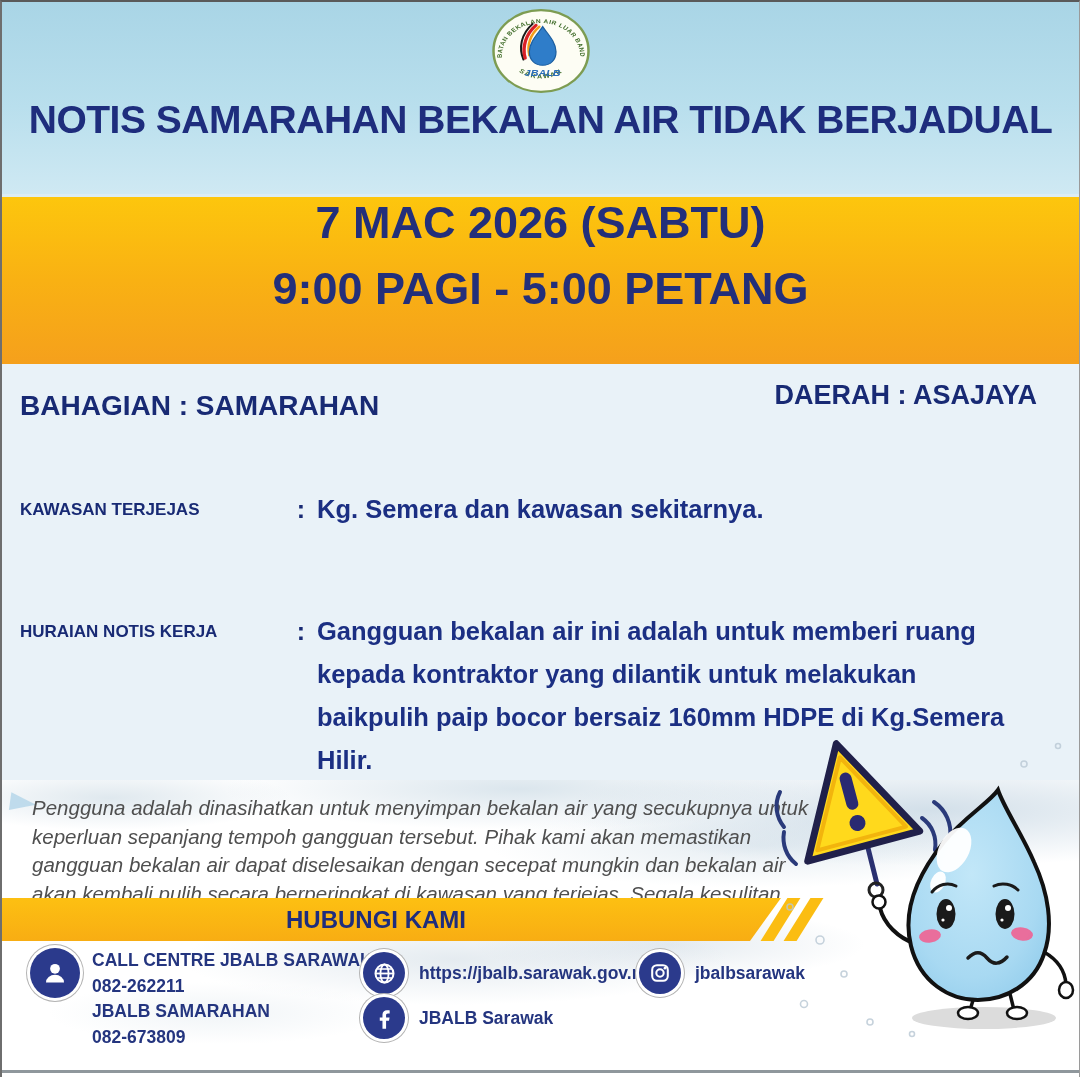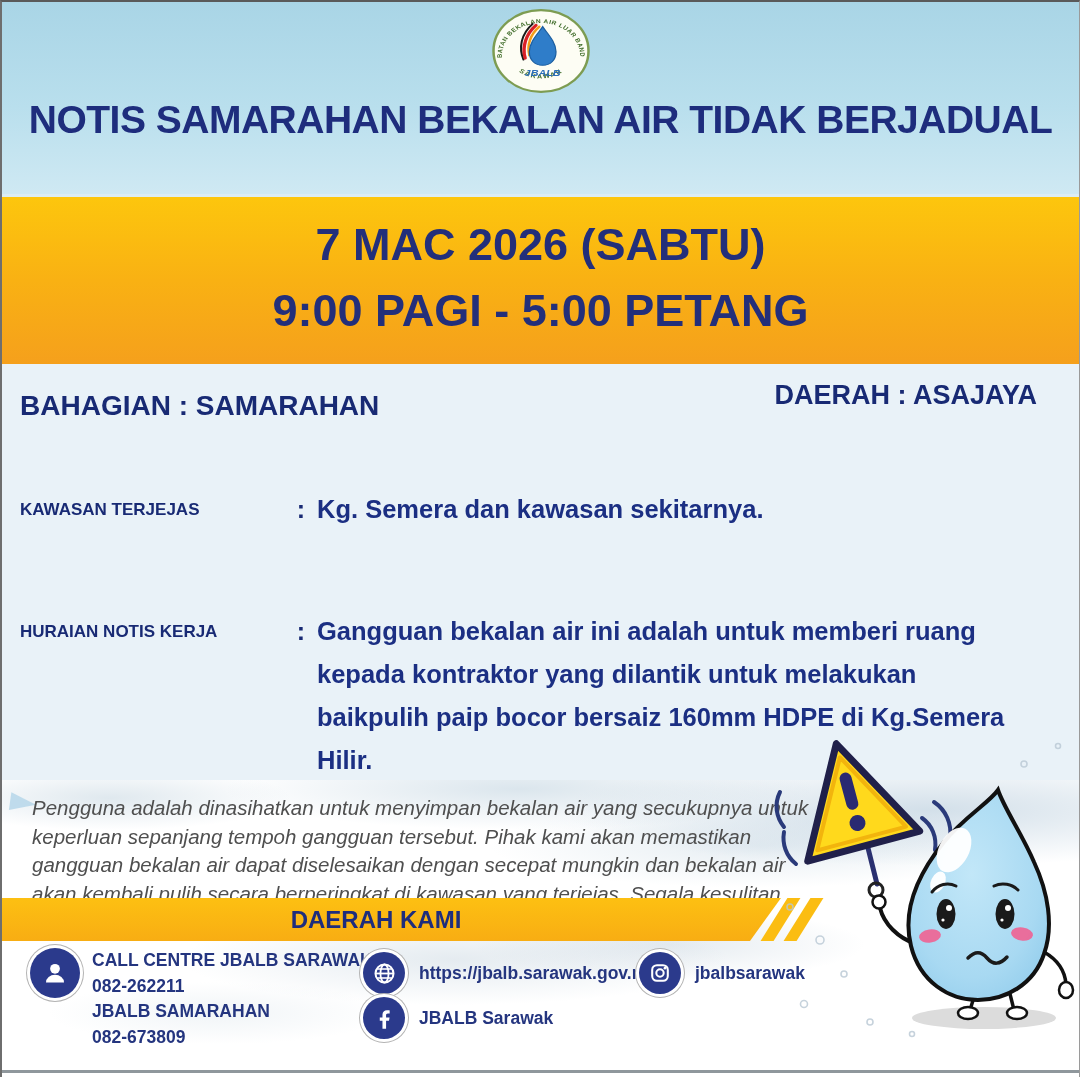--- a/index.html
+++ b/index.html
@@ -12,21 +12,21 @@
   
   .header{position:absolute;left:0;top:0;width:100%;height:192px;
     background:linear-gradient(180deg,#a9d5e6 0%,#b9dfed 55%,#cfe9f3 100%);}
   .page-title{position:absolute;left:0;top:96px;width:100%;text-align:center;
     font-size:39px;font-weight:bold;letter-spacing:-.5px;color:#1e2d7d;margin:0;}
   .logo-wrap{position:absolute;left:50%;top:6px;transform:translateX(-50%);width:100px;height:86px;}
   
   .date-band{position:absolute;left:0;top:192px;width:100%;height:170px;
     background:linear-gradient(180deg,#fdc60d 0%,#f9b113 50%,#f5a01c 100%);
     border-top:3px solid #dcedf4;box-sizing:border-box;text-align:center;color:#232f7a;}
-  .date-line{margin:0;padding-top:22px;font-size:45px;font-weight:bold;}
+  .date-line{margin:0;font-size:45px;font-weight:bold;}
   .time-line{margin:0;padding-top:14px;font-size:45px;font-weight:bold;}
   
   .info{position:absolute;left:0;top:362px;width:100%;height:416px;background:#e9f2f8;}
   .bahagian{position:absolute;left:18px;top:26px;font-size:28px;font-weight:bold;color:#182a74;}
   .daerah{position:absolute;right:42px;top:16px;font-size:27px;font-weight:bold;color:#182a74;}
   .field-row{position:absolute;left:0;width:100%;display:grid;grid-template-columns:283px 32px 1fr;
     color:#182a74;font-weight:bold;}
   .field-row.kawasan{top:124px;}
   .field-row.huraian{top:246px;}
   .field-label{padding-left:18px;font-size:17px;line-height:43px;}
@@ -129,21 +129,21 @@
       <div class="field-value">Gangguan bekalan air ini adalah untuk memberi ruang kepada kontraktor yang dilantik untuk melakukan baikpulih paip bocor bersaiz 160mm HDPE di Kg.Semera Hilir.</div>
     </div>
   </div>
 
   <div class="lower">
     <div class="water-bg"></div>
     <div class="splash-accent"></div>
     <p class="advisory">Pengguna adalah dinasihatkan untuk menyimpan bekalan air yang secukupnya untuk keperluan sepanjang tempoh gangguan tersebut. Pihak kami akan memastikan gangguan bekalan air dapat diselesaikan dengan secepat mungkin dan bekalan air akan kembali pulih secara berperingkat di kawasan yang terjejas. Segala kesulitan yang timbul akibat gangguan ini adalah sangat dikesali.</p>
 
     <div class="hubungi-bar">
-      <span class="hubungi-text">DAERAH KAMI</span>
+      <span class="hubungi-text">HUBUNGI KAMI</span>
     </div>
     <div class="stripe s1"></div>
     <div class="stripe s2"></div>
 
     <div class="contact-call">
       <span class="icon-circle big">
         <svg viewBox="0 0 24 24" width="30" height="30">
           <circle cx="12" cy="8.6" r="3.9" fill="#ffffff"></circle>
           <path d="M4.8 19.5 a7.2 6.2 0 0 1 14.4 0 z" fill="#ffffff"></path>
         </svg>

